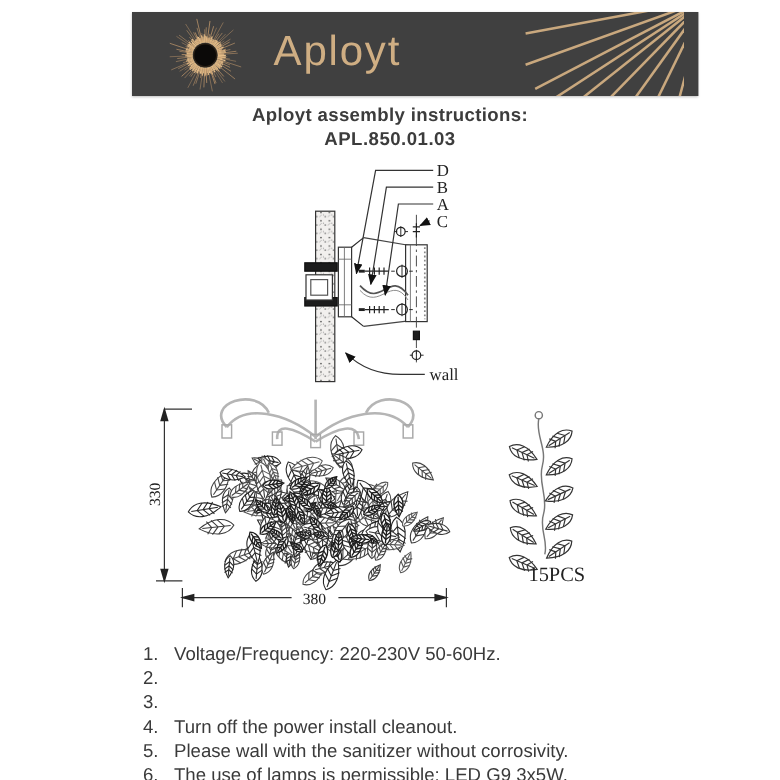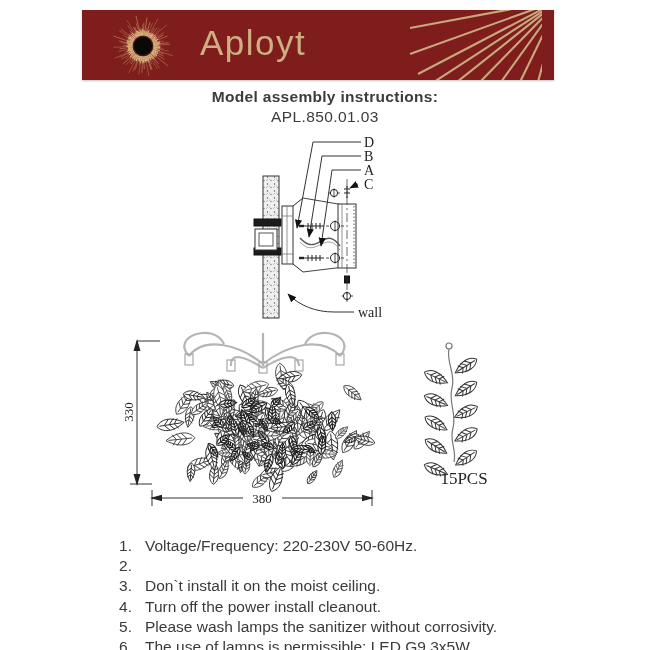--- a/index.html
+++ b/index.html
@@ -1,27 +1,27 @@
 <!DOCTYPE html>
 <html><head>
 <meta charset="utf-8">
 <style>
   html,body{margin:0;padding:0;}
   body{width:650px;height:650px;background:#ffffff;font-family:"Liberation Sans",sans-serif;position:relative;overflow:hidden;}
   .page{position:absolute;inset:0;background:#fff;}
 
   
-  .banner{position:absolute;left:82px;top:10px;width:472px;height:70px;background:#7f1d1d;overflow:hidden;box-shadow:0 1px 2px rgba(0,0,0,.25);}
+  .banner{position:absolute;left:110px;top:10px;width:472px;height:70px;background:#404040;overflow:hidden;box-shadow:0 1px 2px rgba(0,0,0,.25);}
   .banner svg{position:absolute;left:0;top:0;}
   .brand-name{position:absolute;left:118px;top:50%;transform:translateY(-54%);font-size:35px;font-weight:400;letter-spacing:1.5px;color:#cfae83;}
 
   
   .title-block{position:absolute;left:0;top:88px;width:650px;text-align:center;color:#3c3c3c;}
   .title-main{font-size:15.5px;font-weight:600;letter-spacing:.3px;}
-  .title-model{font-size:15.5px;font-weight:400;letter-spacing:.4px;margin-top:2px;}
+  .title-model{font-size:15.5px;font-weight:700;letter-spacing:.4px;margin-top:2px;}
 
   
   #drawing{position:absolute;left:0;top:0;width:650px;height:650px;}
   #drawing text{font-family:"Liberation Serif",serif;fill:#222;}
   .dimtext{font-size:13px;}
   .partlabel{font-size:14px;}
   .pcs{font-size:17px;}
 
   
   .instructions{position:absolute;left:104px;top:536px;width:470px;list-style:none;margin:0;padding:0;color:#3a3a3a;}
@@ -217,21 +217,21 @@
           <line x1="478" y1="-10" x2="419" y2="72" stroke="#c9a87e" stroke-width="2.1"></line>
           <line x1="478" y1="-10" x2="438" y2="72" stroke="#c9a87e" stroke-width="2.1"></line>
           <line x1="478" y1="-10" x2="456" y2="72" stroke="#c9a87e" stroke-width="2.1"></line>
           <line x1="478" y1="-10" x2="470" y2="72" stroke="#c9a87e" stroke-width="2.1"></line>
         </g>
     </svg>
     <div class="brand-name">Aployt</div>
   </div>
 
   <div class="title-block">
-    <div class="title-main">Model assembly instructions:</div>
+    <div class="title-main">Aployt assembly instructions:</div>
     <div class="title-model">APL.850.01.03</div>
   </div>
 
   <svg id="drawing" viewBox="0 0 650 650">
     <defs>
       <marker id="arr" viewBox="0 0 10 10" refX="9.2" refY="5" markerWidth="9" markerHeight="9" orient="auto-start-reverse">
         <path d="M0,1 L10,5 L0,9 z" fill="#111"></path>
       </marker>
       <pattern id="stipple" width="7" height="7" patternUnits="userSpaceOnUse">
         <rect width="7" height="7" fill="#f2f0ee"></rect>
@@ -585,28 +585,27 @@
   <ol class="instructions">
     <li>
         <span class="num">1.</span>
         <span class="txt">Voltage/Frequency: 220-230V 50-60Hz.</span>
       </li>
     <li>
         <span class="num">2.</span>
       </li>
     <li>
         <span class="num">3.</span>
-        <span class="txt">Don`t install it on the moist ceiling.</span>
       </li>
     <li>
         <span class="num">4.</span>
         <span class="txt">Turn off the power install cleanout.</span>
       </li>
     <li>
         <span class="num">5.</span>
-        <span class="txt">Please wash lamps the sanitizer without corrosivity.</span>
+        <span class="txt">Please wall with the sanitizer without corrosivity.</span>
       </li>
     <li>
         <span class="num">6.</span>
         <span class="txt">The use of lamps is permissible: LED G9 3x5W.</span>
       </li>
   </ol>
 </div>
 
 </body></html>

